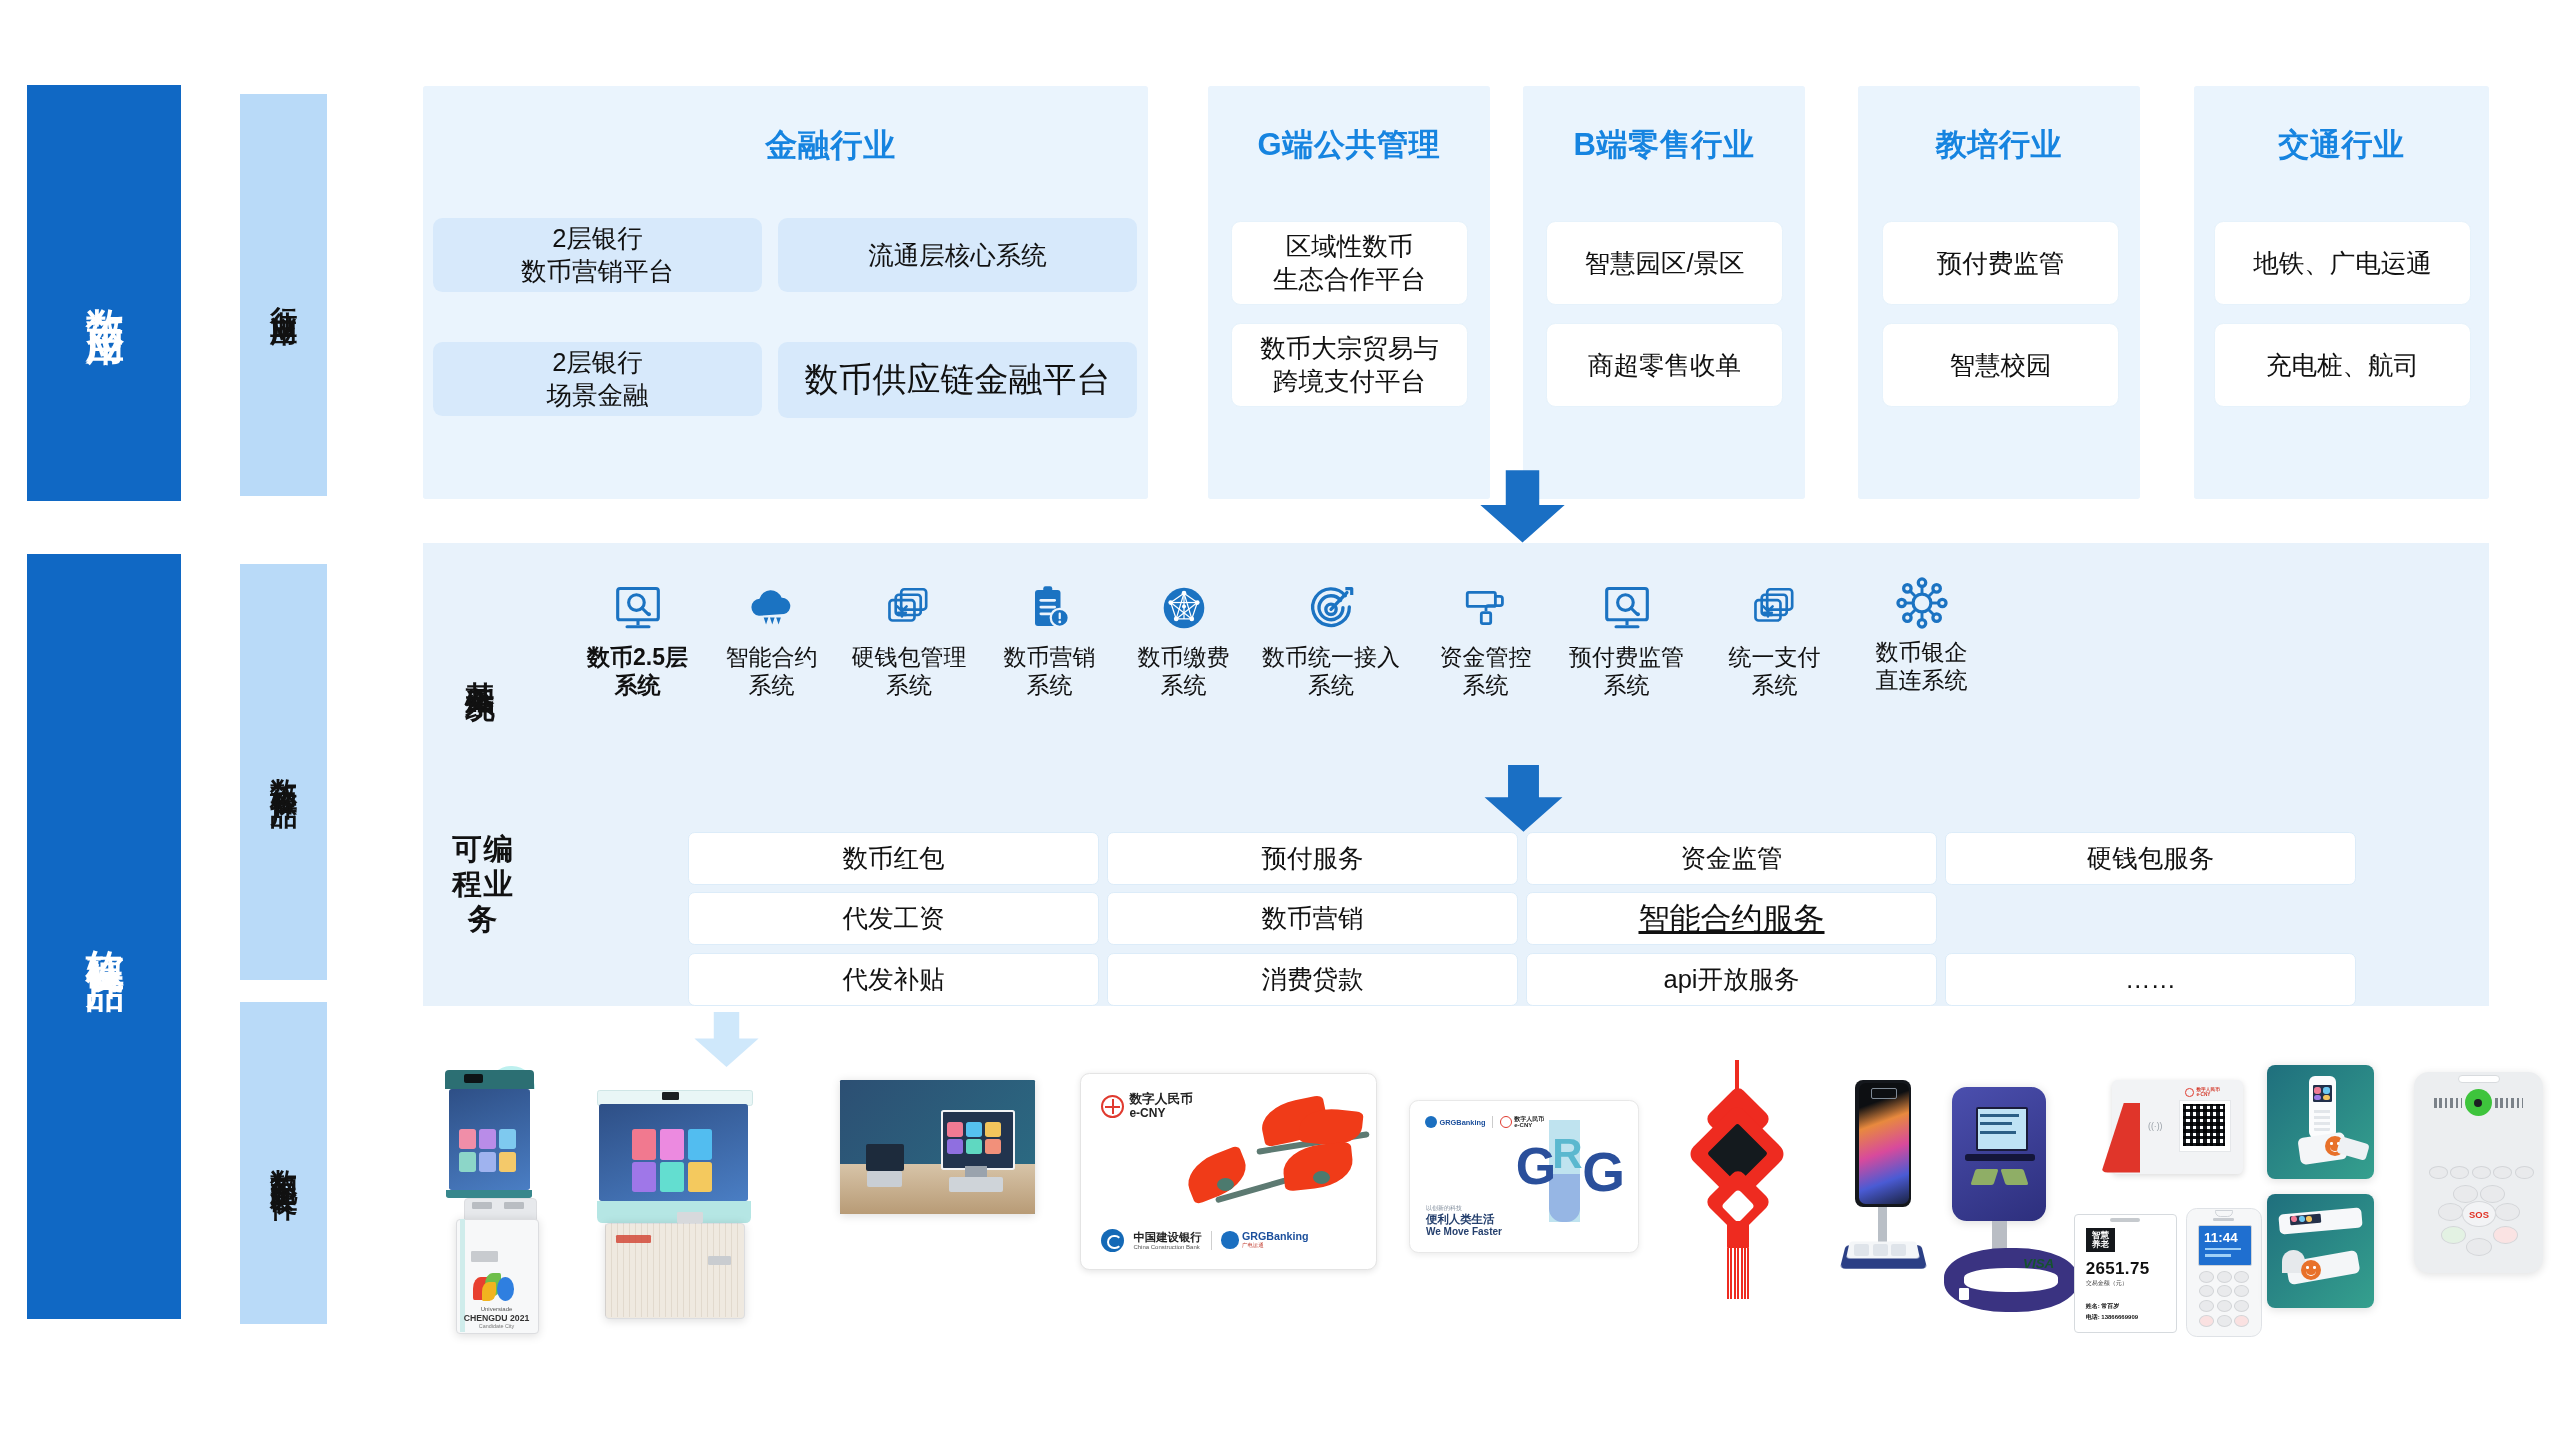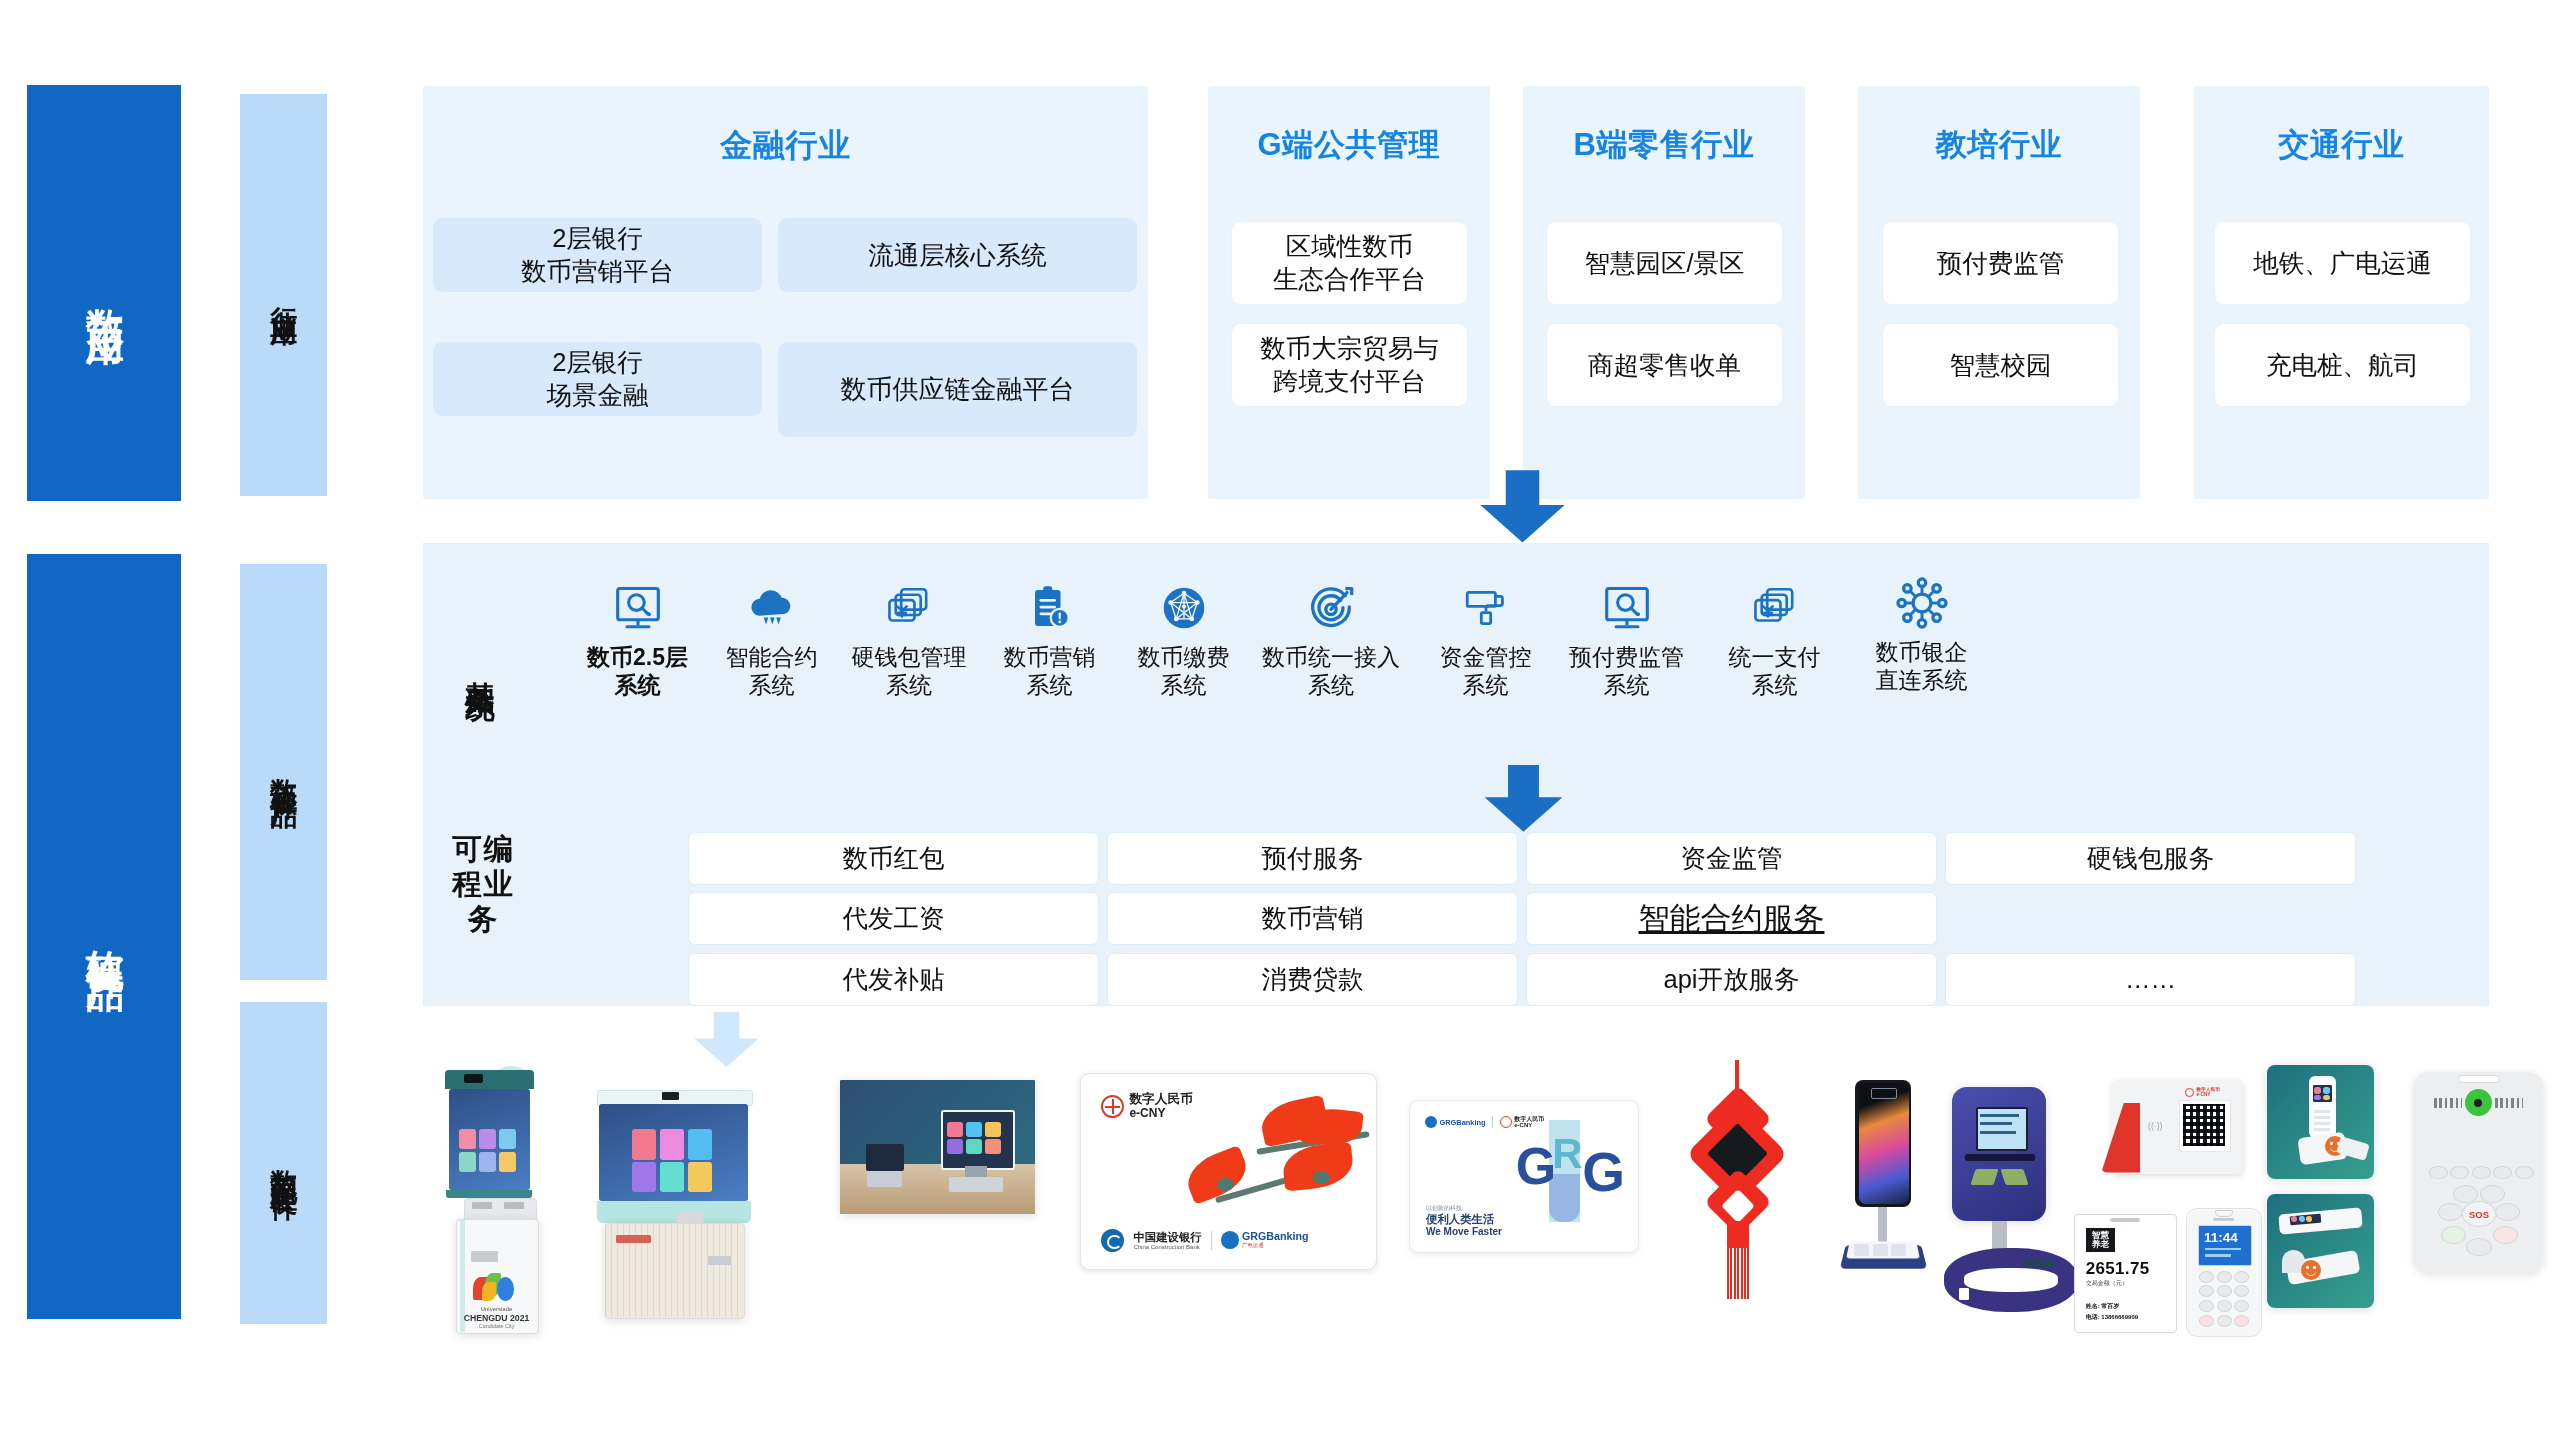--- a/index.html
+++ b/index.html
@@ -102,38 +102,38 @@
   <div class="rail rail-light" style="left:240px;top:94px;width:87px;height:402px;font-size:27px;">行业应用</div>
 
   <div class="rail rail-dark" style="left:27px;top:554px;width:154px;height:765px;font-size:38px;">软硬件产品</div>
 
   <div class="rail rail-light" style="left:240px;top:564px;width:87px;height:416px;font-size:27px;">数币软件产品</div>
 
   <div class="rail rail-light" style="left:240px;top:1002px;width:87px;height:322px;font-size:27px;">数币配套硬件</div>
 
   <div class="panel" style="left:423px;top:86px;width:725px;height:413px;">
   </div>
-  <div class="panel-title" style="left:423px;top:124px;width:725px;font-size:32px;">金融行业</div>
+  <div class="panel-title" style="left:423px;top:124px;width:725px;font-size:32px;padding-left:45px;">金融行业</div>
 
   <div class="card card-blue" style="left:433px;top:218px;width:329px;height:74px;font-size:25.5px;">
     <span>
       <span>2层银行</span><br>
       <span>数币营销平台</span>
     </span>
   </div>
   <div class="card card-blue" style="left:778px;top:218px;width:359px;height:74px;font-size:25.5px;">
     <span>流通层核心系统</span>
   </div>
   <div class="card card-blue" style="left:433px;top:342px;width:329px;height:74px;font-size:25.5px;">
     <span>
       <span>2层银行</span><br>
       <span>场景金融</span>
     </span>
   </div>
-  <div class="card card-blue" style="left:778px;top:342px;width:359px;height:95px;font-size:26px;">
+  <div class="card card-blue" style="left:778px;top:342px;width:359px;height:76px;font-size:34px;">
     <span>数币供应链金融平台</span>
   </div>
 
   <div class="panel" style="left:1208px;top:86px;width:282px;height:413px;"></div>
   <div class="panel-title" style="left:1208px;top:124px;width:282px;font-size:31px;">G端公共管理</div>
   <div class="card card-white" style="left:1231px;top:221px;width:235px;height:82px;font-size:25.5px;">
     <span>
       <span>区域性数币</span><br>
       <span>生态合作平台</span>
     </span>

